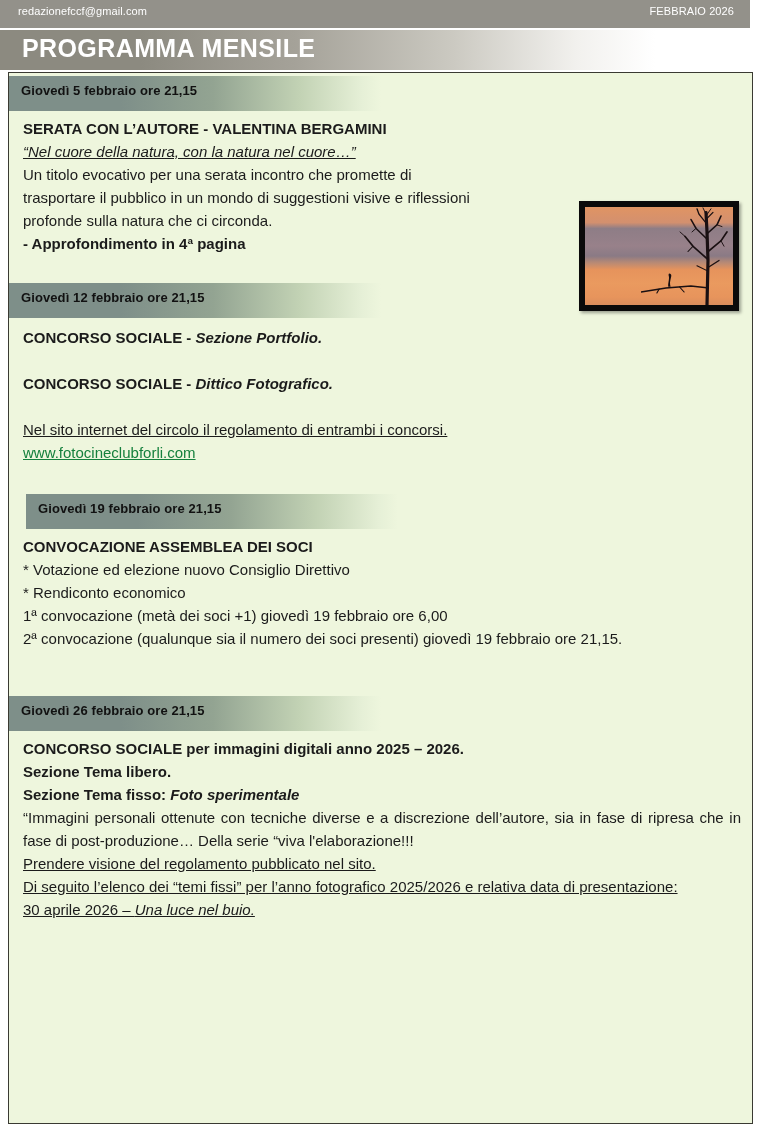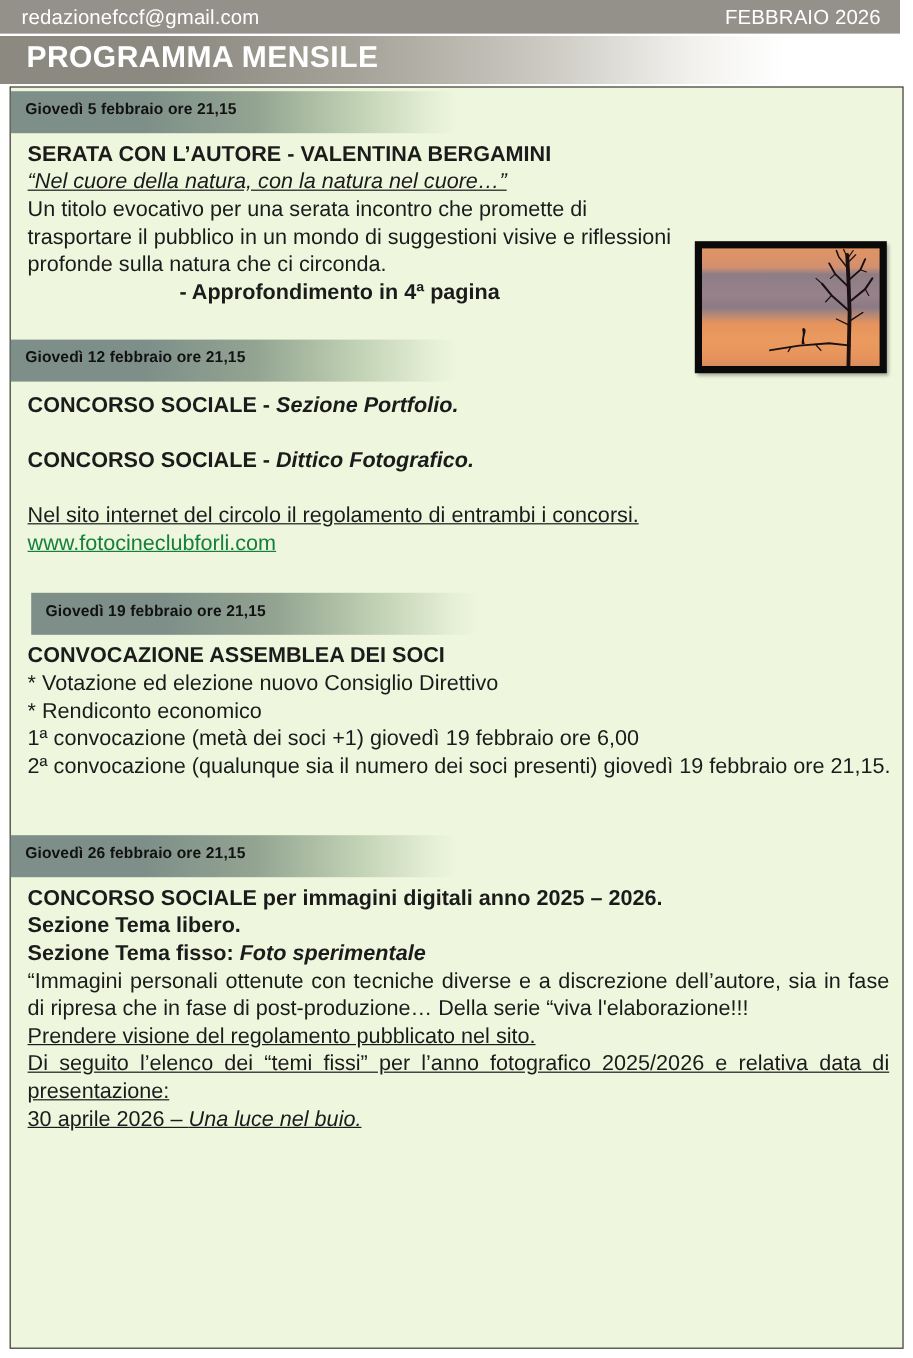--- a/index.html
+++ b/index.html
@@ -16,21 +16,21 @@
   }
 
   
   .masthead {
     position: absolute;
     left: 0; top: 0;
     width: 750px;
     height: 28px;
     background: #93918a;
     color: #ffffff;
-    font-size: 17px;
+    font-size: 11px;
     letter-spacing: .1px;
   }
   .masthead .email {
     position: absolute;
     left: 18px; top: 5px;
   }
   .masthead .month {
     position: absolute;
     right: 16px; top: 5px;
   }
@@ -82,29 +82,29 @@
     color: #111111;
     letter-spacing: .1px;
     white-space: nowrap;
   }
 
   
   .block {
     position: absolute;
     left: 14px;
     color: #1b1b1b;
-    font-size: 18px;
+    font-size: 15px;
     line-height: 23px;
   }
   .ln { white-space: nowrap; }
   .bold { font-weight: bold; }
   .ital { font-style: italic; }
   .bi   { font-weight: bold; font-style: italic; }
   .ul   { text-decoration: underline; }
-  .right { text-align: center; }
+  .right { text-align: left; }
   .link {
     color: #15803d;
     text-decoration: underline;
   }
   .just {
     text-align: justify;
     white-space: normal;
   }
   .spacer { height: 23px; }
 

